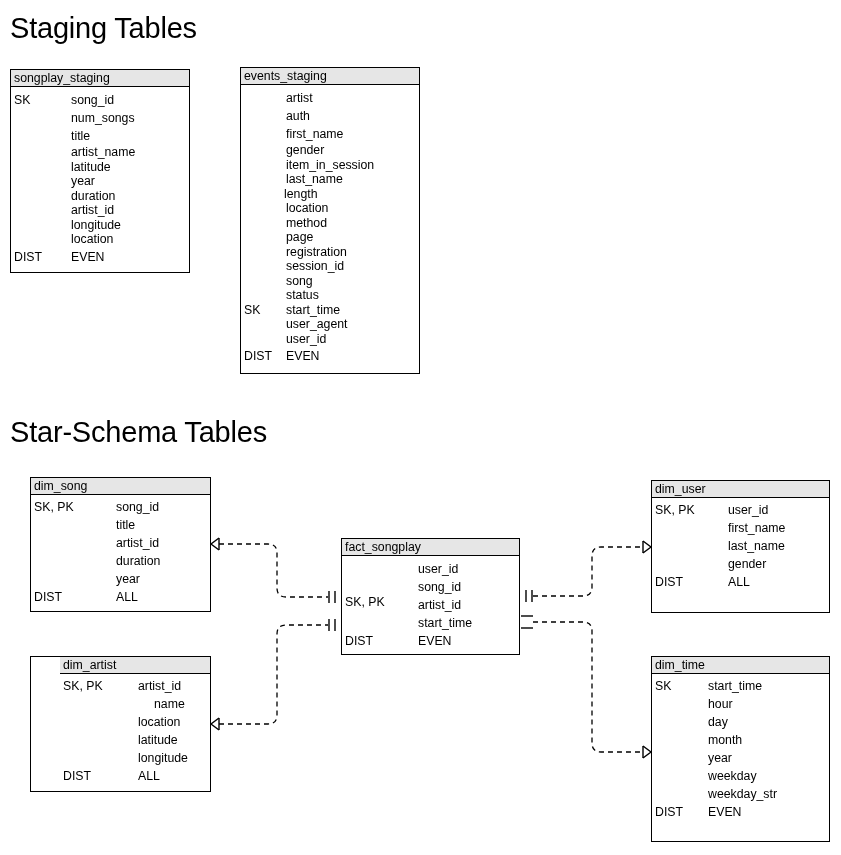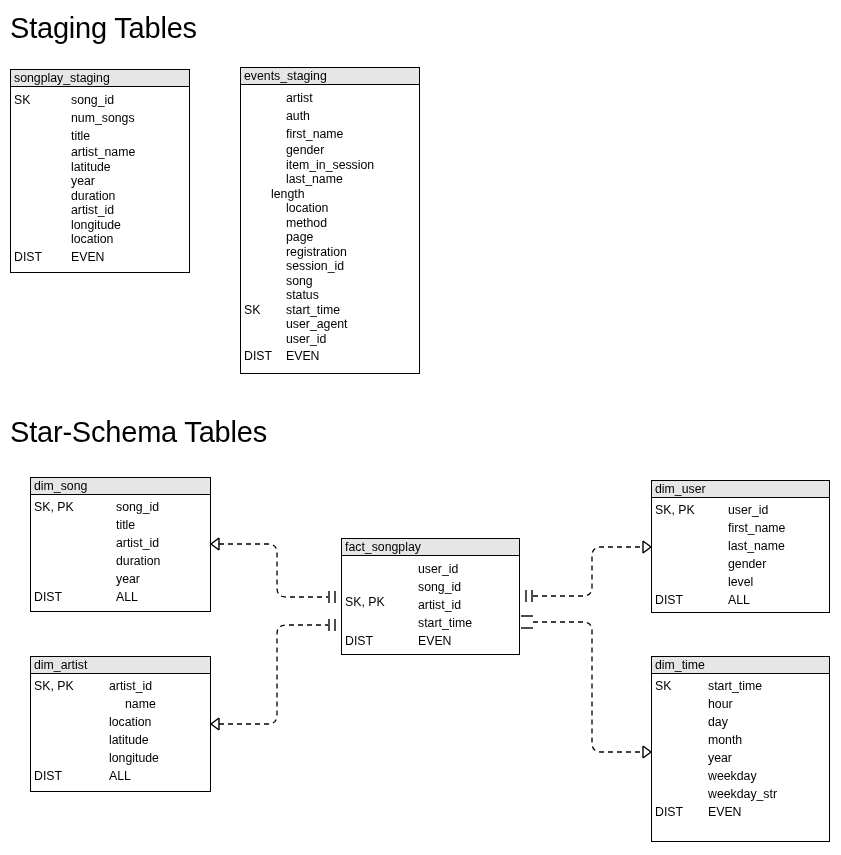--- a/index.html
+++ b/index.html
@@ -229,21 +229,21 @@
       <div class="row">
         <span class="key-col"></span>
         <span class="attr-col" style="left:45px;">item_in_session</span>
       </div>
       <div class="row">
         <span class="key-col"></span>
         <span class="attr-col" style="left:45px;">last_name</span>
       </div>
       <div class="row">
         <span class="key-col"></span>
-        <span class="attr-col" style="left:30px;">length</span>
+        <span class="attr-col" style="left:43px;">length</span>
       </div>
       <div class="row">
         <span class="key-col"></span>
         <span class="attr-col" style="left:45px;">location</span>
       </div>
       <div class="row">
         <span class="key-col"></span>
         <span class="attr-col" style="left:45px;">method</span>
       </div>
       <div class="row">
@@ -308,21 +308,21 @@
         <span class="key-col"></span>
         <span class="attr-col" style="left:85px;">year</span>
       </div>
       <div class="row gap-wide">
         <span class="key-col">DIST</span>
         <span class="attr-col" style="left:85px;">ALL</span>
       </div>
     </div>
   </div>
 
-  <div class="entity" style="left:30px; top:656px; width:181px; height:136px;">
+  <div class="entity" style="left:30px; top:656px; width:181px; height:136px;padding-left:29px;">
     <div class="entity-header">dim_artist</div>
     <div class="entity-body" style="padding-top:3px;">
       <div class="row gap-wide">
         <span class="key-col">SK, PK</span>
         <span class="attr-col" style="left:78px;">artist_id</span>
       </div>
       <div class="row gap-wide">
         <span class="key-col"></span>
         <span class="attr-col" style="left:78px;margin-left:16px;">name</span>
       </div>
@@ -385,24 +385,20 @@
       </div>
       <div class="row gap-wide">
         <span class="key-col"></span>
         <span class="attr-col" style="left:76px;">last_name</span>
       </div>
       <div class="row gap-wide">
         <span class="key-col"></span>
         <span class="attr-col" style="left:76px;">gender</span>
       </div>
       <div class="row gap-wide">
-        <span class="key-col"></span>
-        <span class="attr-col" style="left:76px;">level</span>
-      </div>
-      <div class="row gap-wide">
         <span class="key-col">DIST</span>
         <span class="attr-col" style="left:76px;">ALL</span>
       </div>
     </div>
   </div>
 
   <div class="entity" style="left:651px; top:656px; width:179px; height:186px;">
     <div class="entity-header">dim_time</div>
     <div class="entity-body" style="padding-top:3px;">
       <div class="row gap-wide">

